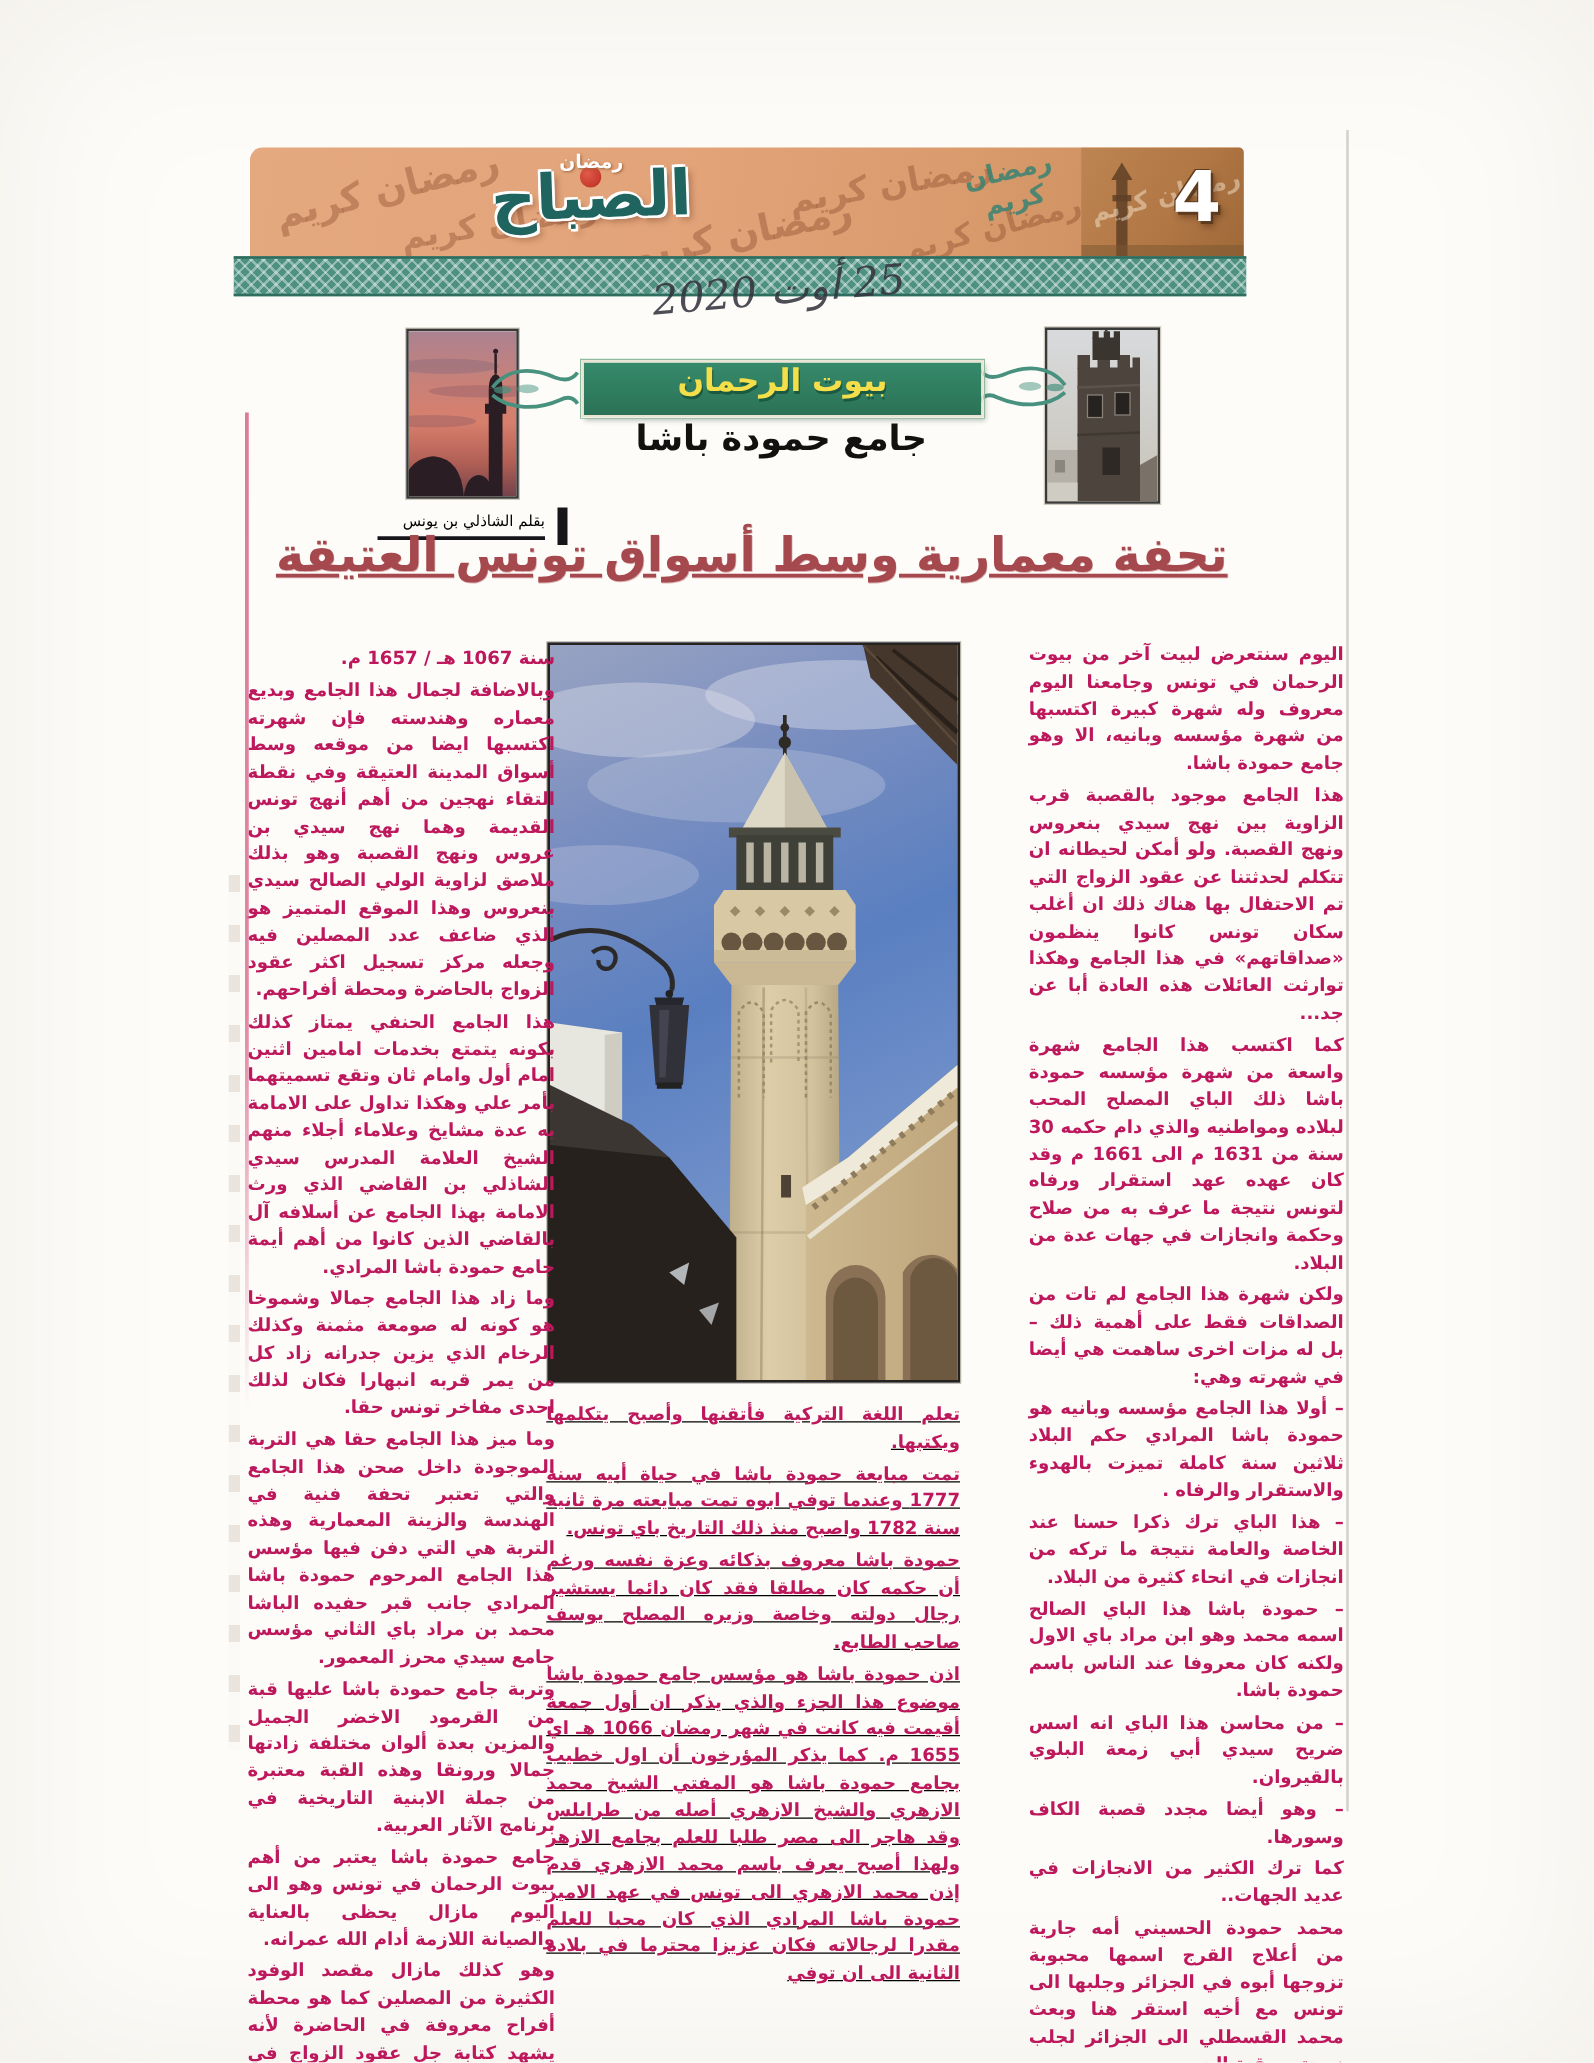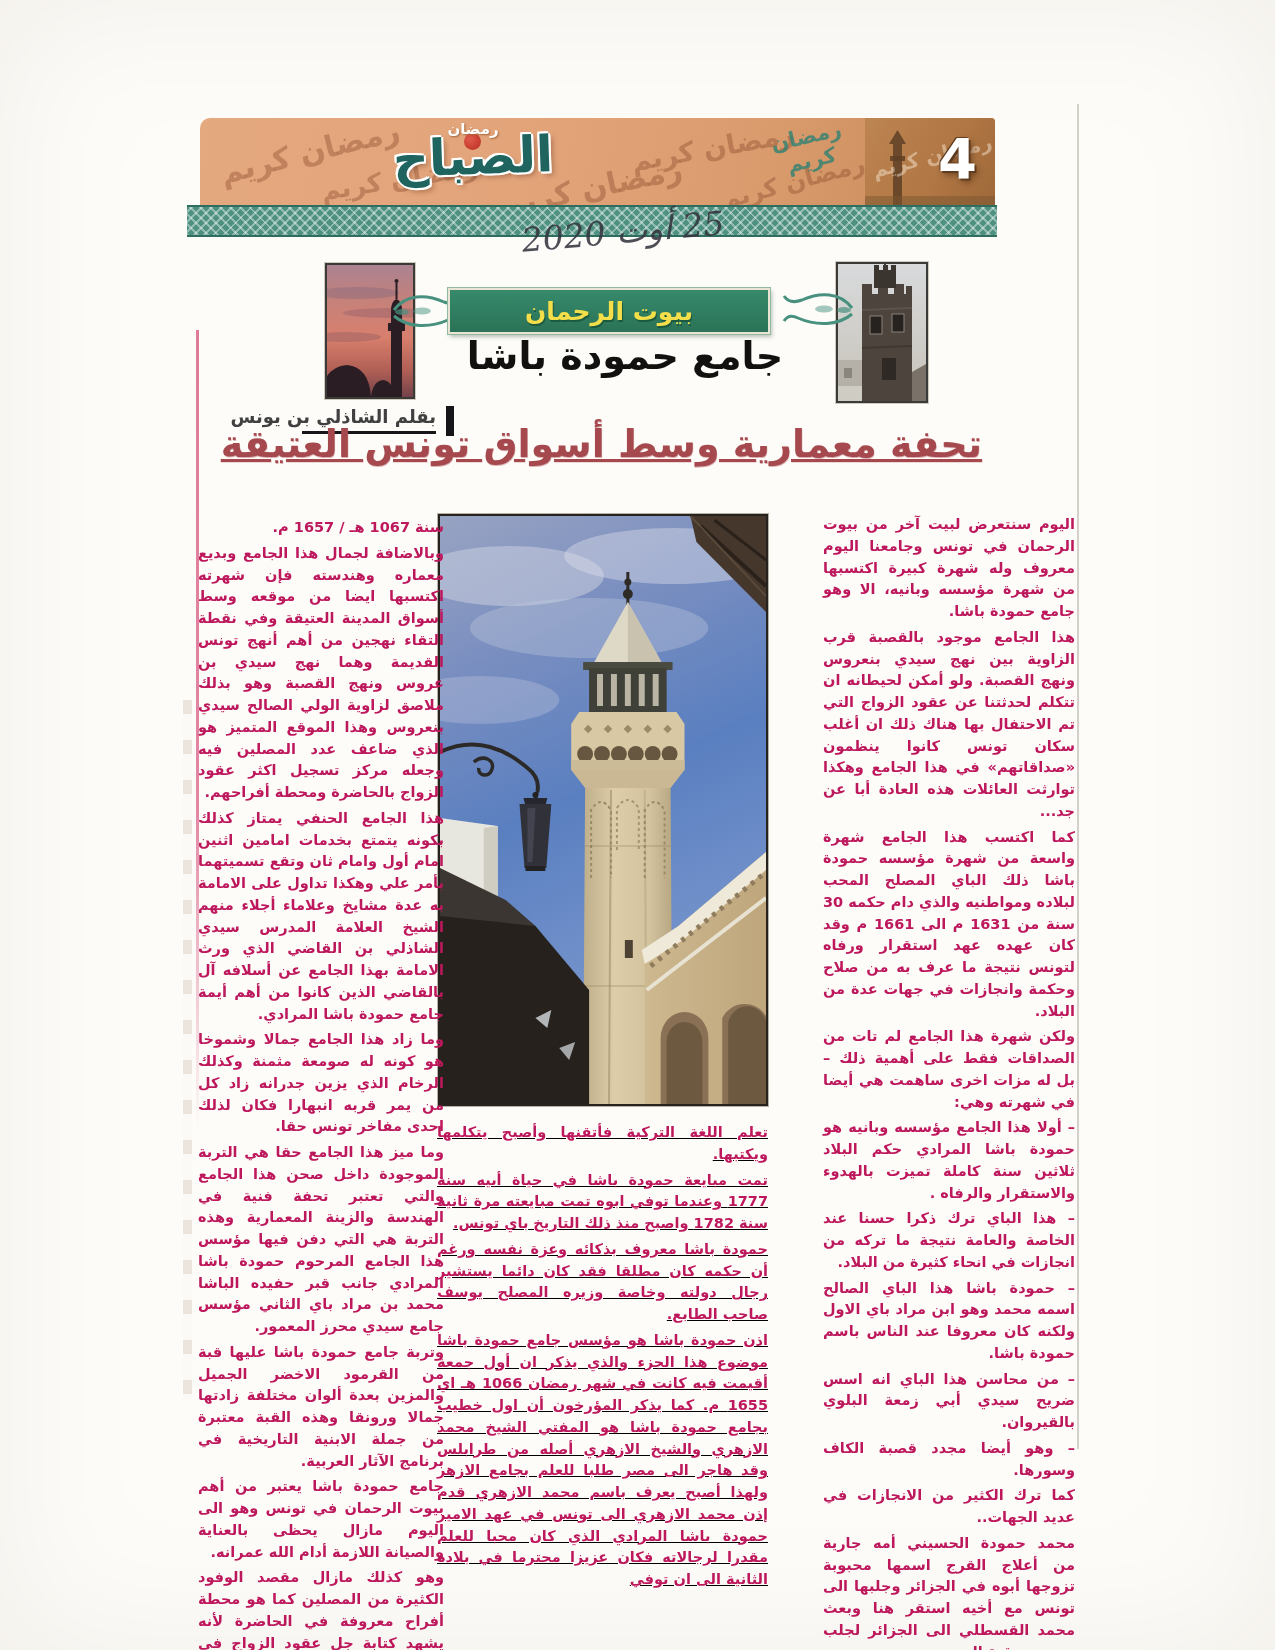--- a/index.html
+++ b/index.html
@@ -41,31 +41,31 @@
         transform:rotate(-5deg);letter-spacing:2px;opacity:.88;}
   
   .photo-small{position:absolute;border:2px solid #3a3a38;box-shadow:0 0 0 1px #cfcabd;}
   .photo-sunset{left:325px;top:263px;width:86px;height:132px;}
   .photo-tower{left:836px;top:262px;width:88px;height:137px;}
   .photo-small svg{display:block;}
   
   .flourish{position:absolute;}
   .fl-left{left:392px;top:290px;}
   .fl-right{left:782px;top:288px;transform:scaleX(-1);}
-  .rubric-banner{position:absolute;left:448px;top:288px;width:318px;height:42px;
+  .rubric-banner{position:absolute;left:465px;top:288px;width:318px;height:42px;
         background:linear-gradient(180deg,#368a6b,#2b7257);border:2px solid #e9e4d3;
         box-shadow:0 0 0 1px #8fbaa0,2px 3px 4px rgba(60,80,60,.35);
-        display:flex;align-items:center;justify-content:center;}
+        display:flex;align-items:flex-start;justify-content:center;}
   .rubric-banner span{color:#f4df4a;font-size:25px;font-weight:bold;direction:rtl;
         text-shadow:1px 2px 0 #1b5a40;}
   .mosque-title{position:absolute;left:430px;top:334px;width:390px;text-align:center;direction:rtl;
-        font-size:38px;font-weight:bold;color:#13110f;letter-spacing:0.5px;}
+        font-size:28px;font-weight:bold;color:#13110f;letter-spacing:0.5px;}
   .byline-wrap{position:absolute;left:302px;top:404px;width:134px;padding:2px 0 4px 0;
         border-bottom:3px solid #16161a;direction:rtl;}
-  .byline{font-size:18px;font-weight:bold;color:#404040;white-space:nowrap;}
+  .byline{font-size:12px;font-weight:normal;color:#000000;white-space:nowrap;}
   .byline-tick{position:absolute;right:-18px;top:2px;width:8px;height:30px;background:#16161a;}
   .headline{position:absolute;left:252px;top:422px;width:730px;margin:0;text-align:center;direction:rtl;
         font-size:38px;font-weight:bold;color:#a6494e;white-space:nowrap;letter-spacing:-0.5px;
         text-shadow:0.5px 0.5px 0 rgba(166,73,78,.4);text-decoration:underline;}
   
   .col{position:absolute;direction:rtl;}
   .col-right{left:823px;top:514px;width:252px;}
   .col-mid{left:437px;top:514px;width:331px;}
   .col-left{left:198px;top:517px;width:246px;}
   .para{margin:0 0 4px 0;font-size:14.5px;font-weight:bold;line-height:1.5;color:#be185d;

